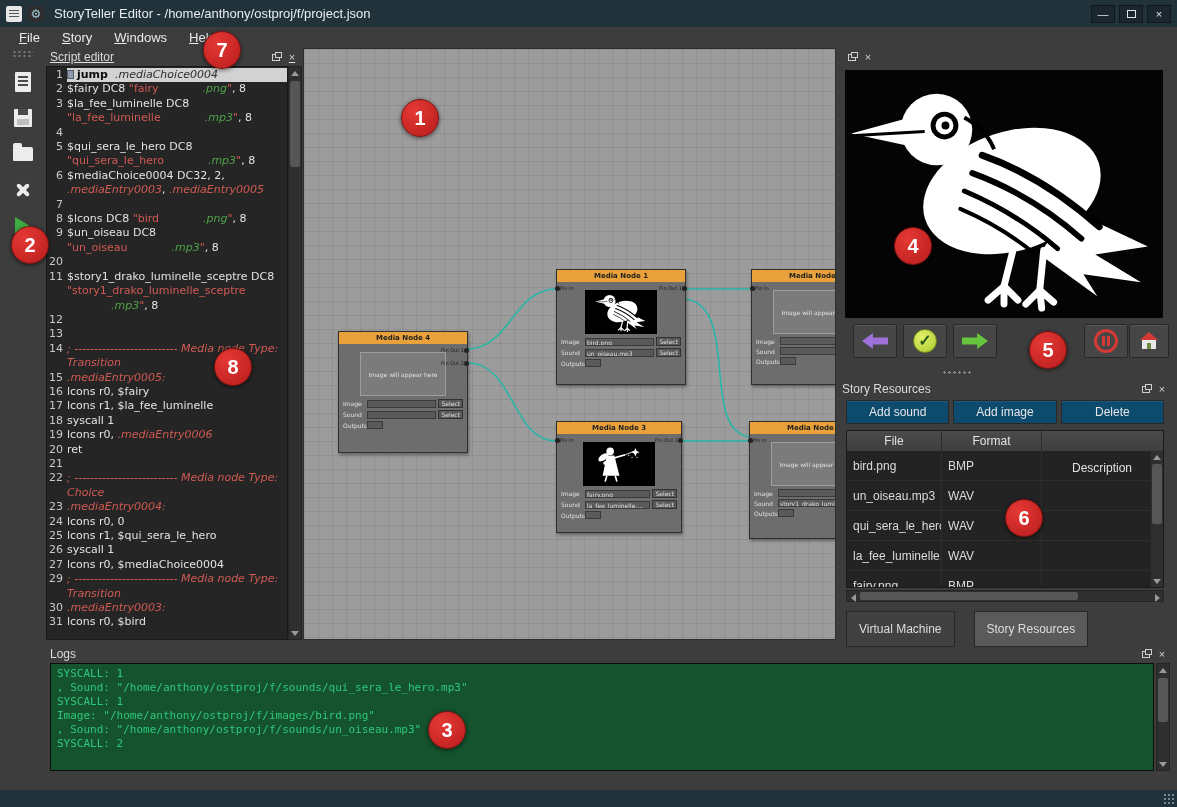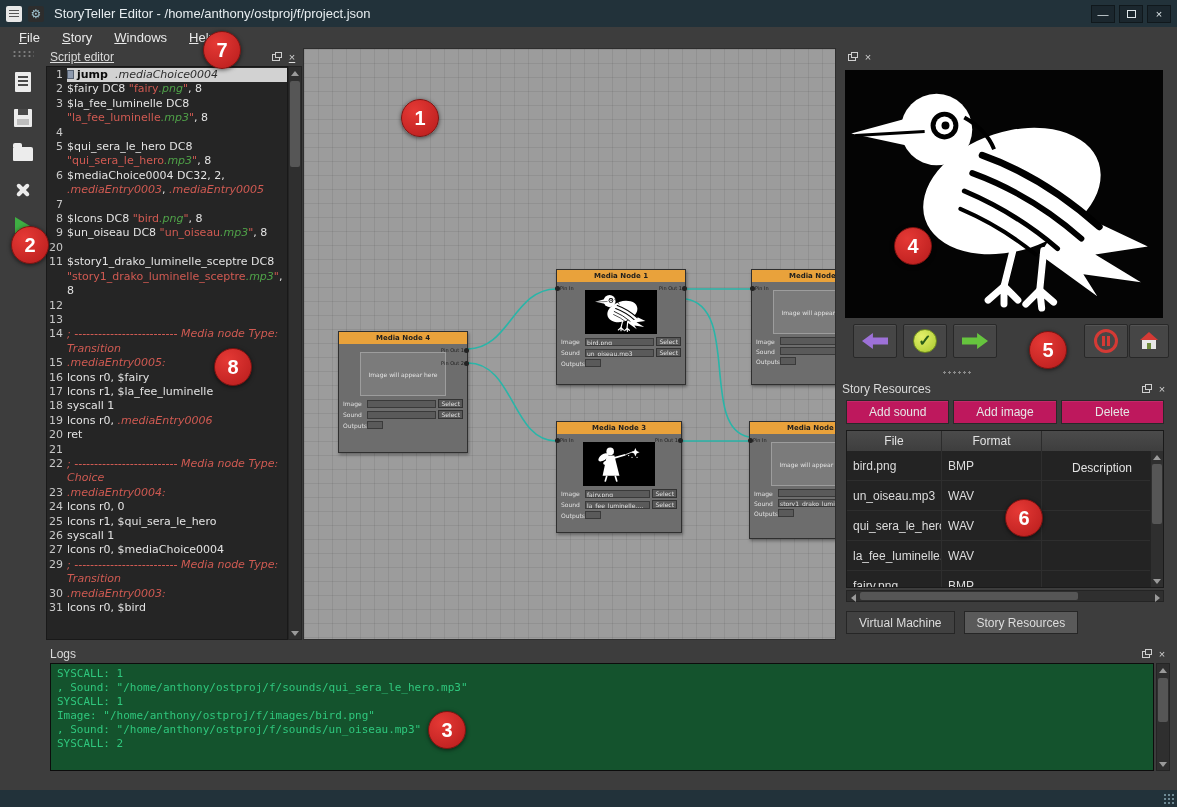--- a/index.html
+++ b/index.html
@@ -62,21 +62,21 @@
     line-height:14.4px; padding-top:1px; }
   .sline { display:flex; min-height:14.4px; }
   .ln { width:20px; flex:0 0 20px; text-align:right; padding-right:4px; color:#c9c9c9; }
   .code { flex:1; white-space:pre-wrap; word-break:break-word; color:#e3e3e3; padding-right:2px; }
   .sline.hl .code { background:#d2d2d2; color:#141414; }
   .marker { display:inline-block; width:7px; height:9px; background:#8d99ad; border:1px solid #55606f;
     margin-right:3px; vertical-align:-1px; }
   .s-pl { color:#e3e3e3; }
   .s-kw { color:#ffffff; font-weight:bold; } .sline.hl .s-kw { color:#0c0c0c; }
   .s-str { color:#d05a52; }
-  .s-ext { color:#4fa148; font-style:italic; }
+  .s-ext { color:#4fa148; font-style:italic;margin-left:44px; }
   .s-ref { color:#d05a52; font-style:italic; } .sline.hl .s-ref { color:#2c2c2c; }
   .s-com { color:#cf5a52; font-style:italic; }
   .vscroll { position:absolute; right:0; top:18px; bottom:0; width:14px; background:#2f2f2f; border:1px solid #242424; }
   .sb-arrow { position:absolute; left:0; width:12px; height:12px; display:flex; align-items:center; justify-content:center; }
   .tri-up { width:0;height:0;border-left:4px solid transparent;border-right:4px solid transparent;border-bottom:5px solid #9a9a9a; }
   .tri-dn { width:0;height:0;border-left:4px solid transparent;border-right:4px solid transparent;border-top:5px solid #9a9a9a; }
   .tri-l { width:0;height:0;border-top:4px solid transparent;border-bottom:4px solid transparent;border-right:5px solid #9a9a9a; }
   .tri-r { width:0;height:0;border-top:4px solid transparent;border-bottom:4px solid transparent;border-left:5px solid #9a9a9a; }
   .sb-thumb { position:absolute; left:1px; width:10px; background:#565656; border-radius:2px; }
 
@@ -117,34 +117,34 @@
     clip-path:polygon(100% 50%, 58% 0, 58% 28%, 0 28%, 0 72%, 58% 72%, 58% 100%); }
   .chk { width:24px; height:24px; border-radius:50%; background:radial-gradient(circle at 35% 30%, #e4f06a, #a9c92e);
     border:1px solid #6d8a1d; color:#295c18; font-weight:bold; font-size:16px; line-height:22px; text-align:center; }
   .pause { width:24px; height:24px; border-radius:50%; border:3px solid #d43a35; position:relative; }
   .pause::before, .pause::after { content:""; position:absolute; top:4px; width:3px; height:10px; background:#d43a35; }
   .pause::before { left:5px; } .pause::after { right:5px; }
   .dots-mid { position:absolute; left:104px; top:322px; width:30px; height:5px;
     background-image:radial-gradient(#8a8a8a 1px, transparent 1.3px); background-size:5px 5px; }
   .res-head { position:absolute; left:0; top:332px; width:334px; }
   .res-buttons { position:absolute; left:8px; top:352px; width:318px; height:24px; display:flex; gap:4px; }
-  .rbtn { flex:1; background:#be185d; border:1px solid #292929; color:#e6e6e6; font-size:12px;
+  .rbtn { flex:1; background:#0c4a6e; border:1px solid #292929; color:#e6e6e6; font-size:12px;
     display:flex; align-items:center; justify-content:center; box-shadow:inset 0 1px 0 rgba(255,255,255,.08); }
   .res-table { position:absolute; left:8px; top:382px; width:318px; height:158px; background:#232323;
     border:1px solid #1a1a1a; overflow:hidden; }
   .thead { display:flex; height:20px; background:linear-gradient(#4b4b4b, #3e3e3e); font-size:12px; color:#e2e2e2; }
   .thcell { display:flex; align-items:center; justify-content:center; border-right:1px solid #2c2c2c; }
   .trow { display:flex; height:30px; border-bottom:1px solid #2e2e2e; font-size:12px; color:#dcdcdc; }
   .tcell { display:flex; align-items:center; padding-left:6px; border-right:1px solid #2e2e2e;
     overflow:hidden; white-space:nowrap; text-overflow:ellipsis; }
   .c0 { width:95px; flex:0 0 95px; } .c1 { width:100px; flex:0 0 100px; } .c2 { flex:1;margin-top:37px; }
   .tvscroll { position:absolute; right:0; top:20px; bottom:0; width:13px; background:#2f2f2f; border-left:1px solid #242424; }
   .hscroll { position:absolute; left:8px; top:542px; width:318px; height:12px; background:#2f2f2f; border:1px solid #242424; }
   .hthumb { position:absolute; left:13px; top:1px; width:218px; height:8px; background:#565656; border-radius:2px; }
-  .tabsrow { position:absolute; left:8px; top:563px; height:23px; display:flex; gap:9px; }
+  .tabsrow { position:absolute; left:8px; top:563px; height:36px; display:flex; gap:19px; }
   .tab { padding:0 12px; background:#414141; border:1px solid #262626; color:#ddd; font-size:12px;
     display:flex; align-items:center; }
   .tab.active { background:#5a5a5a; }
 
   
   .logsdock { position:absolute; left:46px; top:645px; width:1126px; height:130px; }
   .logbody { position:absolute; left:4px; top:18px; right:18px; bottom:4px; background:#14532d;
     border:1px solid #0c0c0c; padding:3px 6px; font-family:"DejaVu Sans Mono", monospace;
     font-size:11px; line-height:14px; color:#2fc77d; overflow:hidden; }
   .logvscroll { position:absolute; right:2px; top:18px; bottom:4px; width:14px; background:#2f2f2f; border:1px solid #242424; }

